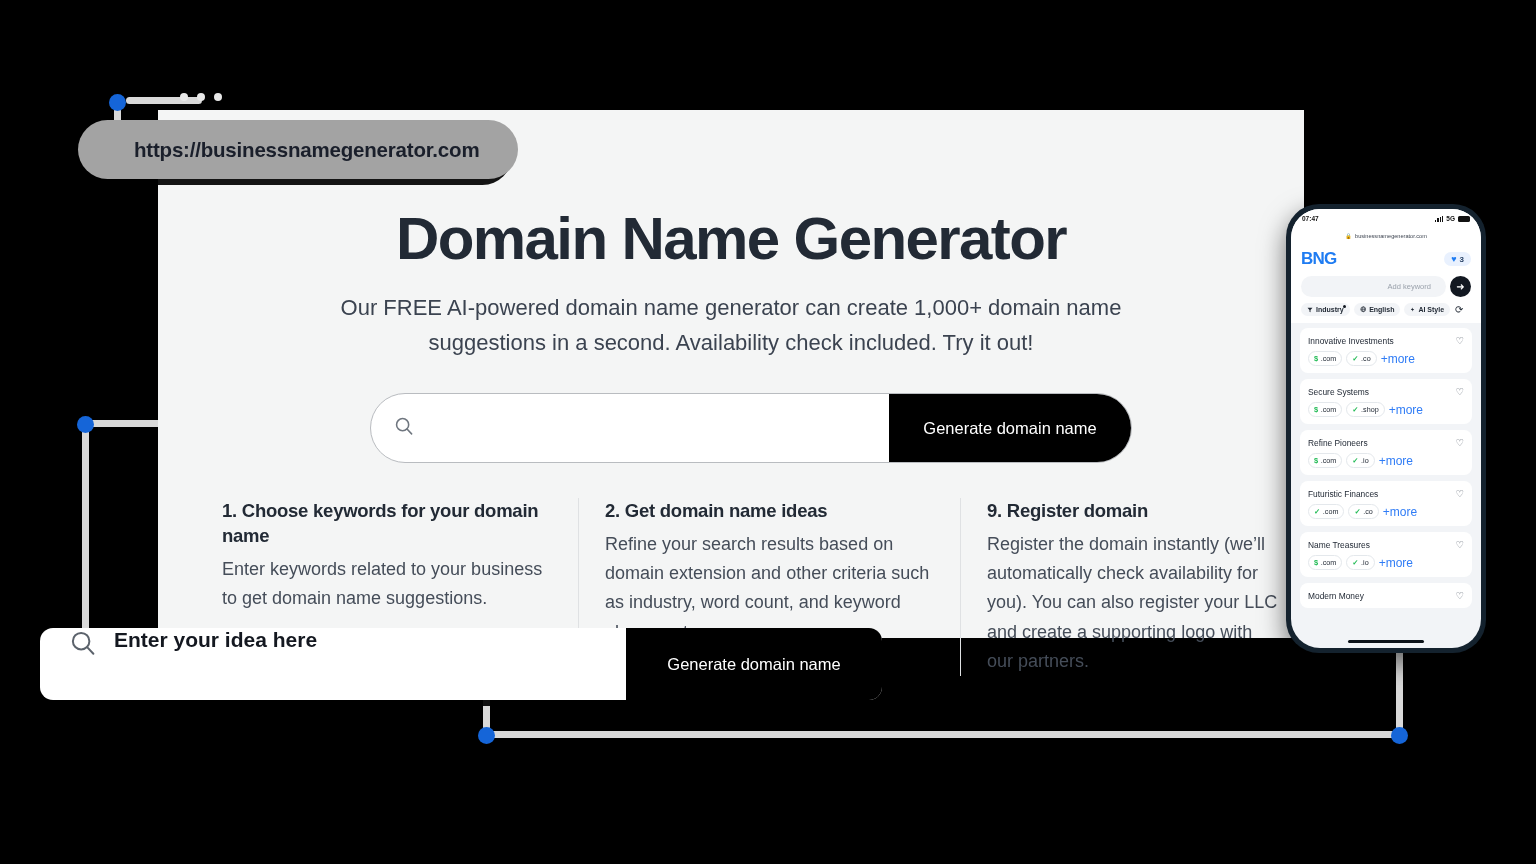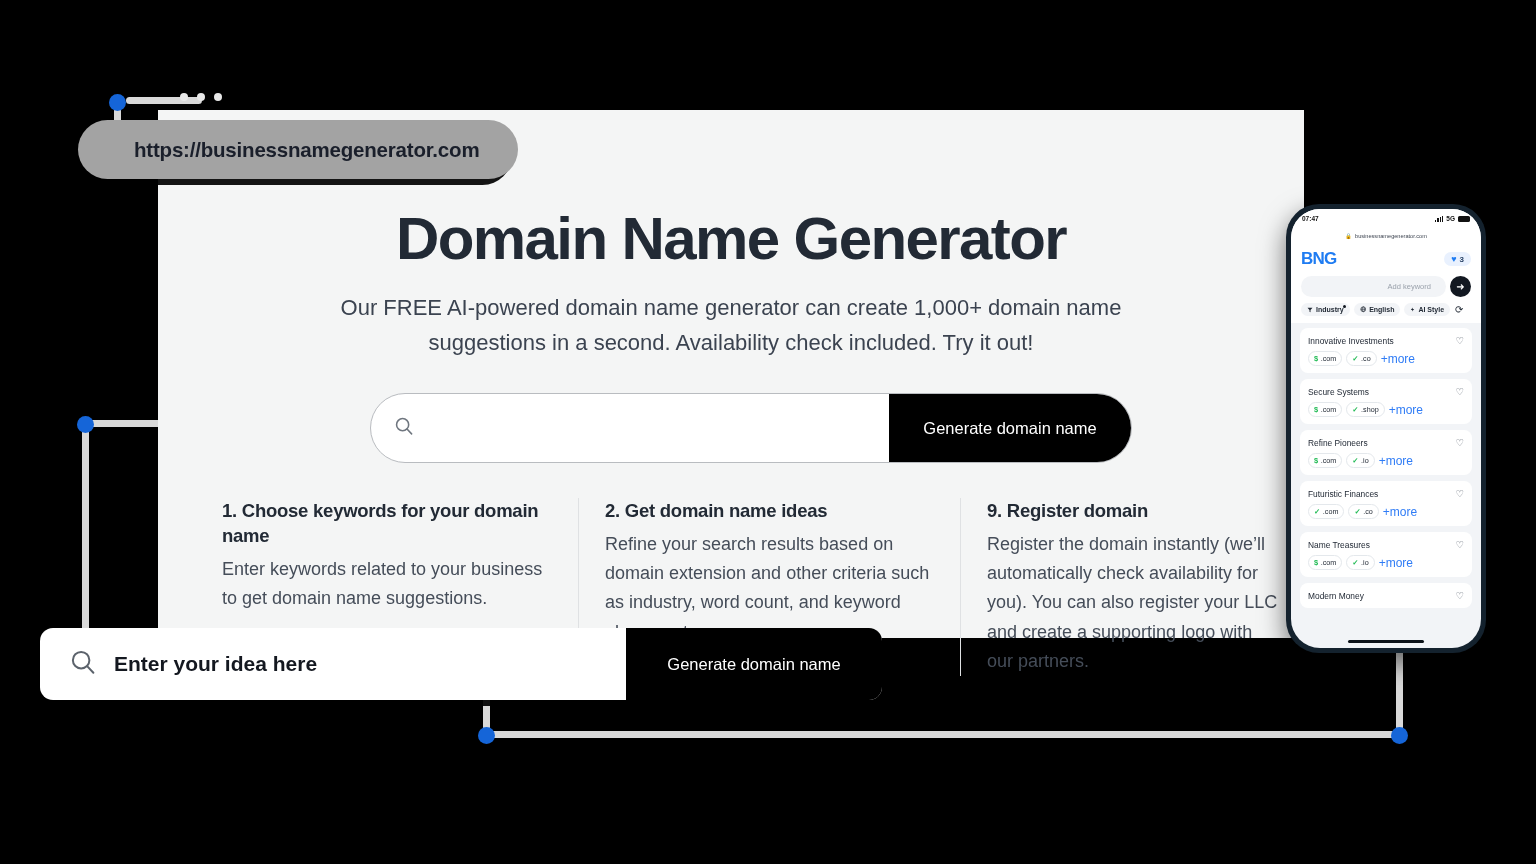--- a/index.html
+++ b/index.html
@@ -94,21 +94,21 @@
   }
 
   
   #callout-search {
     position: absolute; left: 40px; top: 628px;
     width: 842px; height: 72px;
     border-radius: 13px; background: #fff;
     display: flex; overflow: hidden; z-index: 8;
     box-shadow: -5px 6px 0 0 rgba(0,0,0,0.93);
   }
-  #callout-left { flex: 1; display: flex; align-items: center; padding-left: 28px; }
+  #callout-left { flex: 1; display: flex; align-items: flex-start; padding-left: 28px; }
   #callout-input {
     border: 0; outline: 0; background: transparent; flex: 1;
     font-family: "Liberation Sans", sans-serif;
     font-size: 21px; font-weight: bold; color: #141820; margin-left: 16px;
   }
   #callout-input::placeholder { color: #141820; opacity: 1; }
   #callout-generate-btn {
     width: 256px; background: #000; color: #fff;
     display: flex; align-items: center; justify-content: center;
     font-size: 16.5px; border: 0; cursor: pointer;

